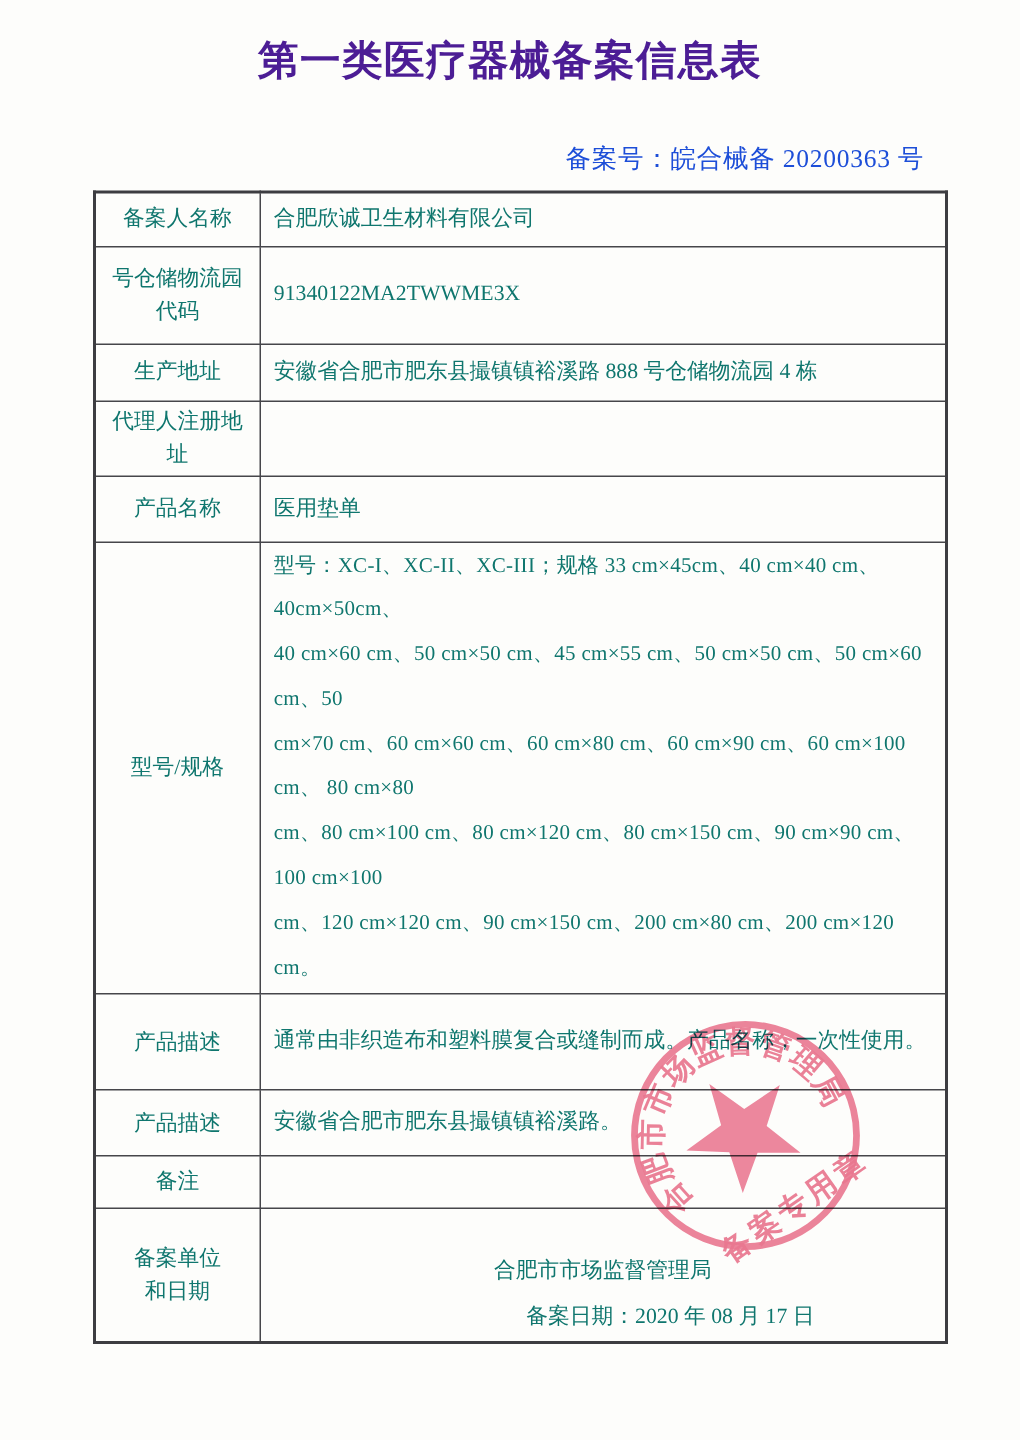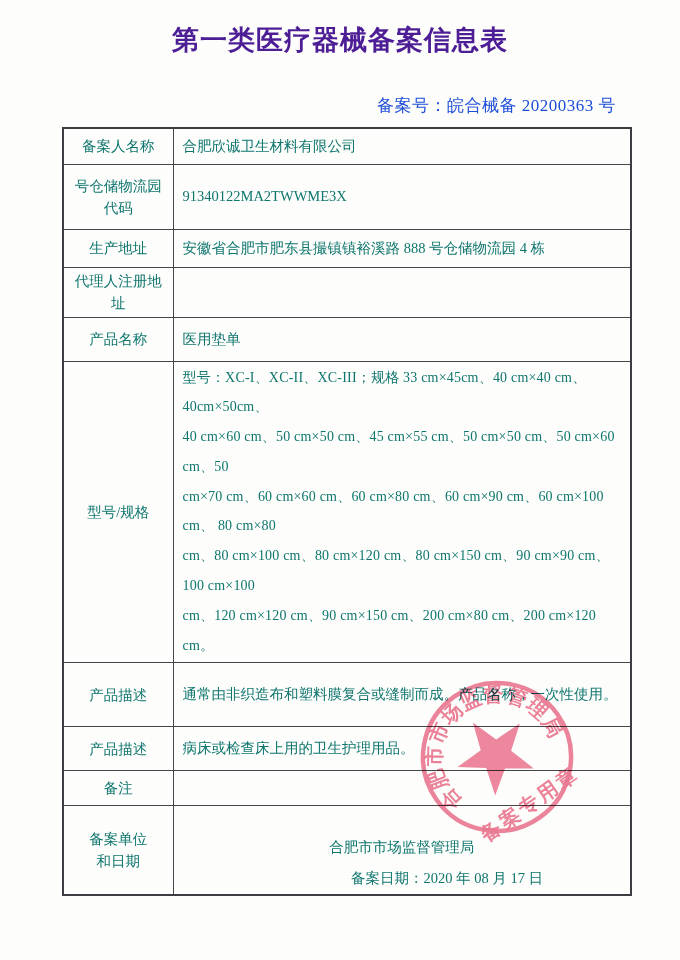--- a/index.html
+++ b/index.html
@@ -139,21 +139,21 @@
 cm×70 cm、60 cm×60 cm、60 cm×80 cm、60 cm×90 cm、60 cm×100 cm、 80 cm×80
 cm、80 cm×100 cm、80 cm×120 cm、80 cm×150 cm、90 cm×90 cm、100 cm×100
 cm、120 cm×120 cm、90 cm×150 cm、200 cm×80 cm、200 cm×120 cm。</td>
       </tr>
       <tr style="height:64px">
         <td class="lbl">产品描述</td>
         <td class="val">通常由非织造布和塑料膜复合或缝制而成。产品名称，一次性使用。</td>
       </tr>
       <tr style="height:44px">
         <td class="lbl">产品描述</td>
-        <td class="val">病床或检查床上用的卫生护理用品。</td>
+        <td class="val">安徽省合肥市肥东县撮镇镇裕溪路。</td>
       </tr>
       <tr style="height:35px">
         <td class="lbl">备注</td>
         <td class="val"></td>
       </tr>
       <tr style="height:89px">
         <td class="lbl">备案单位
 和日期</td>
         <td class="val unit-cell">
           <div class="unit-inner">

